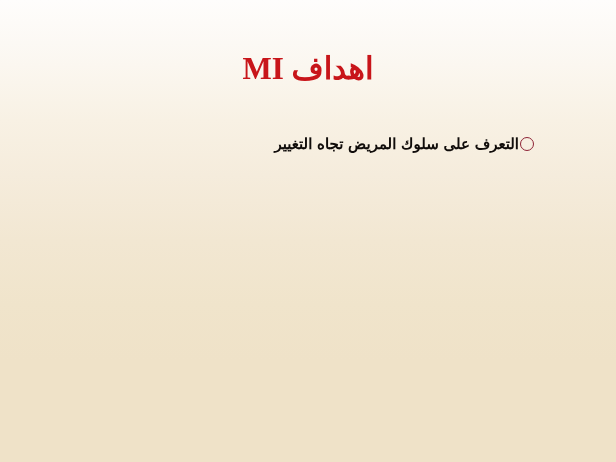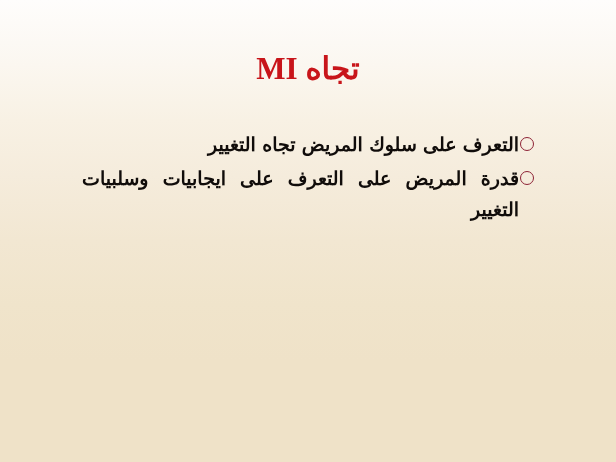--- a/index.html
+++ b/index.html
@@ -79,55 +79,51 @@
     border: 1.6px solid #8E2336;
     border-radius: 50%;
     background: transparent;
   }
 
   .bullet-text {
     flex: 1 1 auto;
     direction: rtl;
     text-align: justify;
     text-align-last: right;
-    font-family: Liberation Sans, sans-serif;
+    font-family: Liberation Serif, serif;
     font-weight: bold;
-    font-size: 19px;
+    font-size: 15px;
     line-height: 31px;
     color: #100C0A;
     word-spacing: 1px;
   }
 
   
   .bullet-row.wraps .bullet-text {
     text-align: justify;
     text-align-last: right;
   }
 
   .spacer-gap { height: 10px; }
 </style>
 </head>
 <body>
 
 <div id="slide">
 
   <div id="title-block">
-    <div id="slide-title">تجاه MI</div>
+    <div id="slide-title">اهداف MI</div>
   </div>
 
   <div id="bullet-list">
 
     <div class="bullet-row">
       <span class="bullet-marker"></span>
       <span class="bullet-text">التعرف على سلوك المريض تجاه التغيير</span>
     </div>
 
-    <div class="bullet-row wraps">
-      <span class="bullet-marker"></span>
-      <span class="bullet-text">قدرة المريض على التعرف على ايجابيات وسلبيات التغيير</span>
-    </div>
 
     <div class="spacer-gap"></div>
 
 
   </div>
 
 </div>
 
 </body></html>

